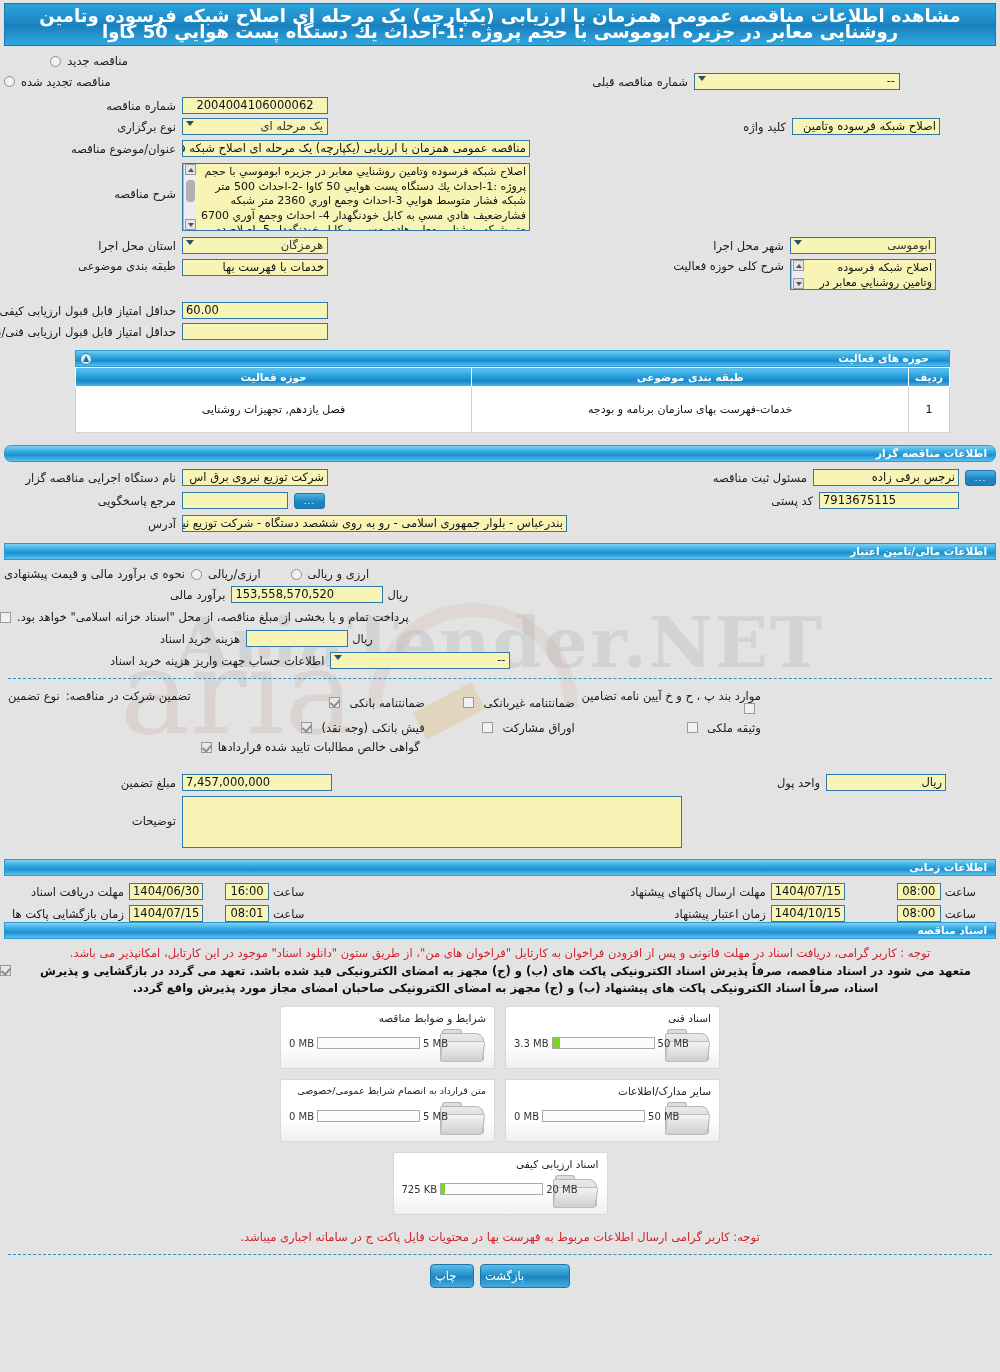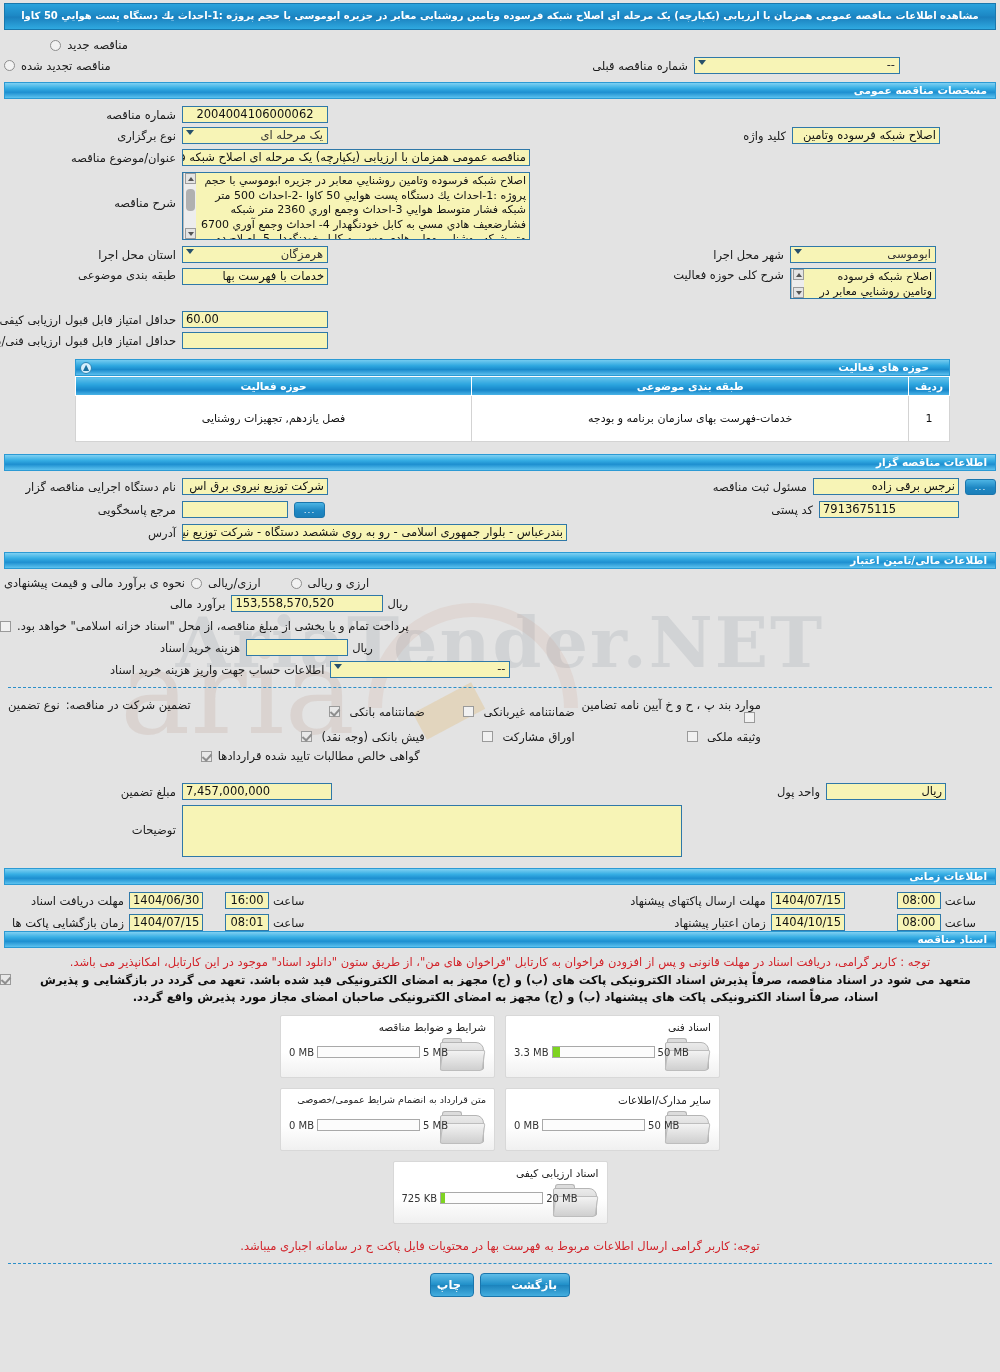--- a/index.html
+++ b/index.html
@@ -60,21 +60,21 @@
     transform: rotate(-28deg);
   }
 
   
   .title-bar {
     position: relative; z-index: 2;
     margin: 3px 4px 0 4px;
     background: linear-gradient(to bottom, #29a3dd 0%, #1c87c4 48%, #1a7fbd 52%, #2fa9e0 100%);
     color: #ffffff;
     font-weight: bold;
-    font-size: 10px;
+    font-size: 18px;
     text-align: center;
     padding: 4px 8px 5px 8px;
     line-height: 16px;
     border: 1px solid #1878ad;
   }
 
   
   .sec-bar {
     position: relative; z-index: 2;
     margin: 0 4px;
@@ -272,22 +272,22 @@
   }
   .dashed {
     position: relative; z-index: 2;
     border-top: 1px dashed #2c8fc9; margin: 6px 8px;
   }
 
   
   .btn {
     background: linear-gradient(to bottom, #5fbde8 0%, #2190c9 48%, #1d84bd 52%, #44aedf 100%);
     border: 1px solid #1a76ad; border-radius: 4px;
-    color: #fff; font-size: 11.5px; font-weight: bold;
-    padding: 4px 12px; text-align: right;
+    color: #fff; font-size: 11.5px; font-weight: normal;
+    padding: 4px 4px; text-align: left;
   }
 </style>
 </head>
 <body>
 
 <div id="page">
 
   <div class="watermark">
     <div class="wm-text">AriaTender.NET</div>
     <div class="wm-text2">aria</div>
@@ -307,21 +307,20 @@
     <div class="sel" style="width:206px;">
       <span class="caret"></span>
       <span class="cv">--</span>
     </div>
     <span class="lbl" style="margin-right:6px;">شماره مناقصه قبلی</span>
     <div style="flex:1;"></div>
     <span class="lbl">مناقصه تجدید شده</span>
     <span class="rd" style="margin-right:6px; margin-left:4px;"></span>
   </div>
 
-  <div class="sec-bar" style="margin-top:8px;">مشخصات مناقصه عمومی</div>
 
   <div class="row" style="margin:7px 4px 0 0;">
     <div style="flex:1;"></div>
     <div class="fld num center" style="width:146px;">2004004106000062</div>
     <span class="lbl" style="margin-right:6px; width:176px;">شماره مناقصه</span>
   </div>
 
   <div class="row" style="margin:4px 4px 0 0;">
     <div style="width:56px;"></div>
     <div class="fld" style="width:148px;">اصلاح شبکه فرسوده وتامین</div>
@@ -410,21 +409,21 @@
       <tbody>
         <tr>
           <td>1</td>
           <td>خدمات-فهرست بهای سازمان برنامه و بودجه</td>
           <td>فصل یازدهم, تجهیزات روشنایی</td>
         </tr>
       </tbody>
     </table>
   </div>
 
-  <div class="sec-bar" style="margin-top:12px;">اطلاعات مناقصه گزار</div>
+  <div class="sec-bar" style="margin-top:12px;border-radius:7px;">اطلاعات مناقصه گزار</div>
 
   <div class="row" style="margin:7px 4px 0 0;">
     <div class="dots-btn" style="margin-left:6px;">...</div>
     <div class="fld" style="width:146px;">نرجس برقی زاده</div>
     <span class="lbl" style="margin-right:6px;">مسئول ثبت مناقصه</span>
     <div style="flex:1;"></div>
     <div class="fld" style="width:146px;">شرکت توزیع نیروی برق اس</div>
     <span class="lbl" style="margin-right:6px; width:176px;padding-left:12px;">نام دستگاه اجرایی مناقصه گزار</span>
   </div>
 

